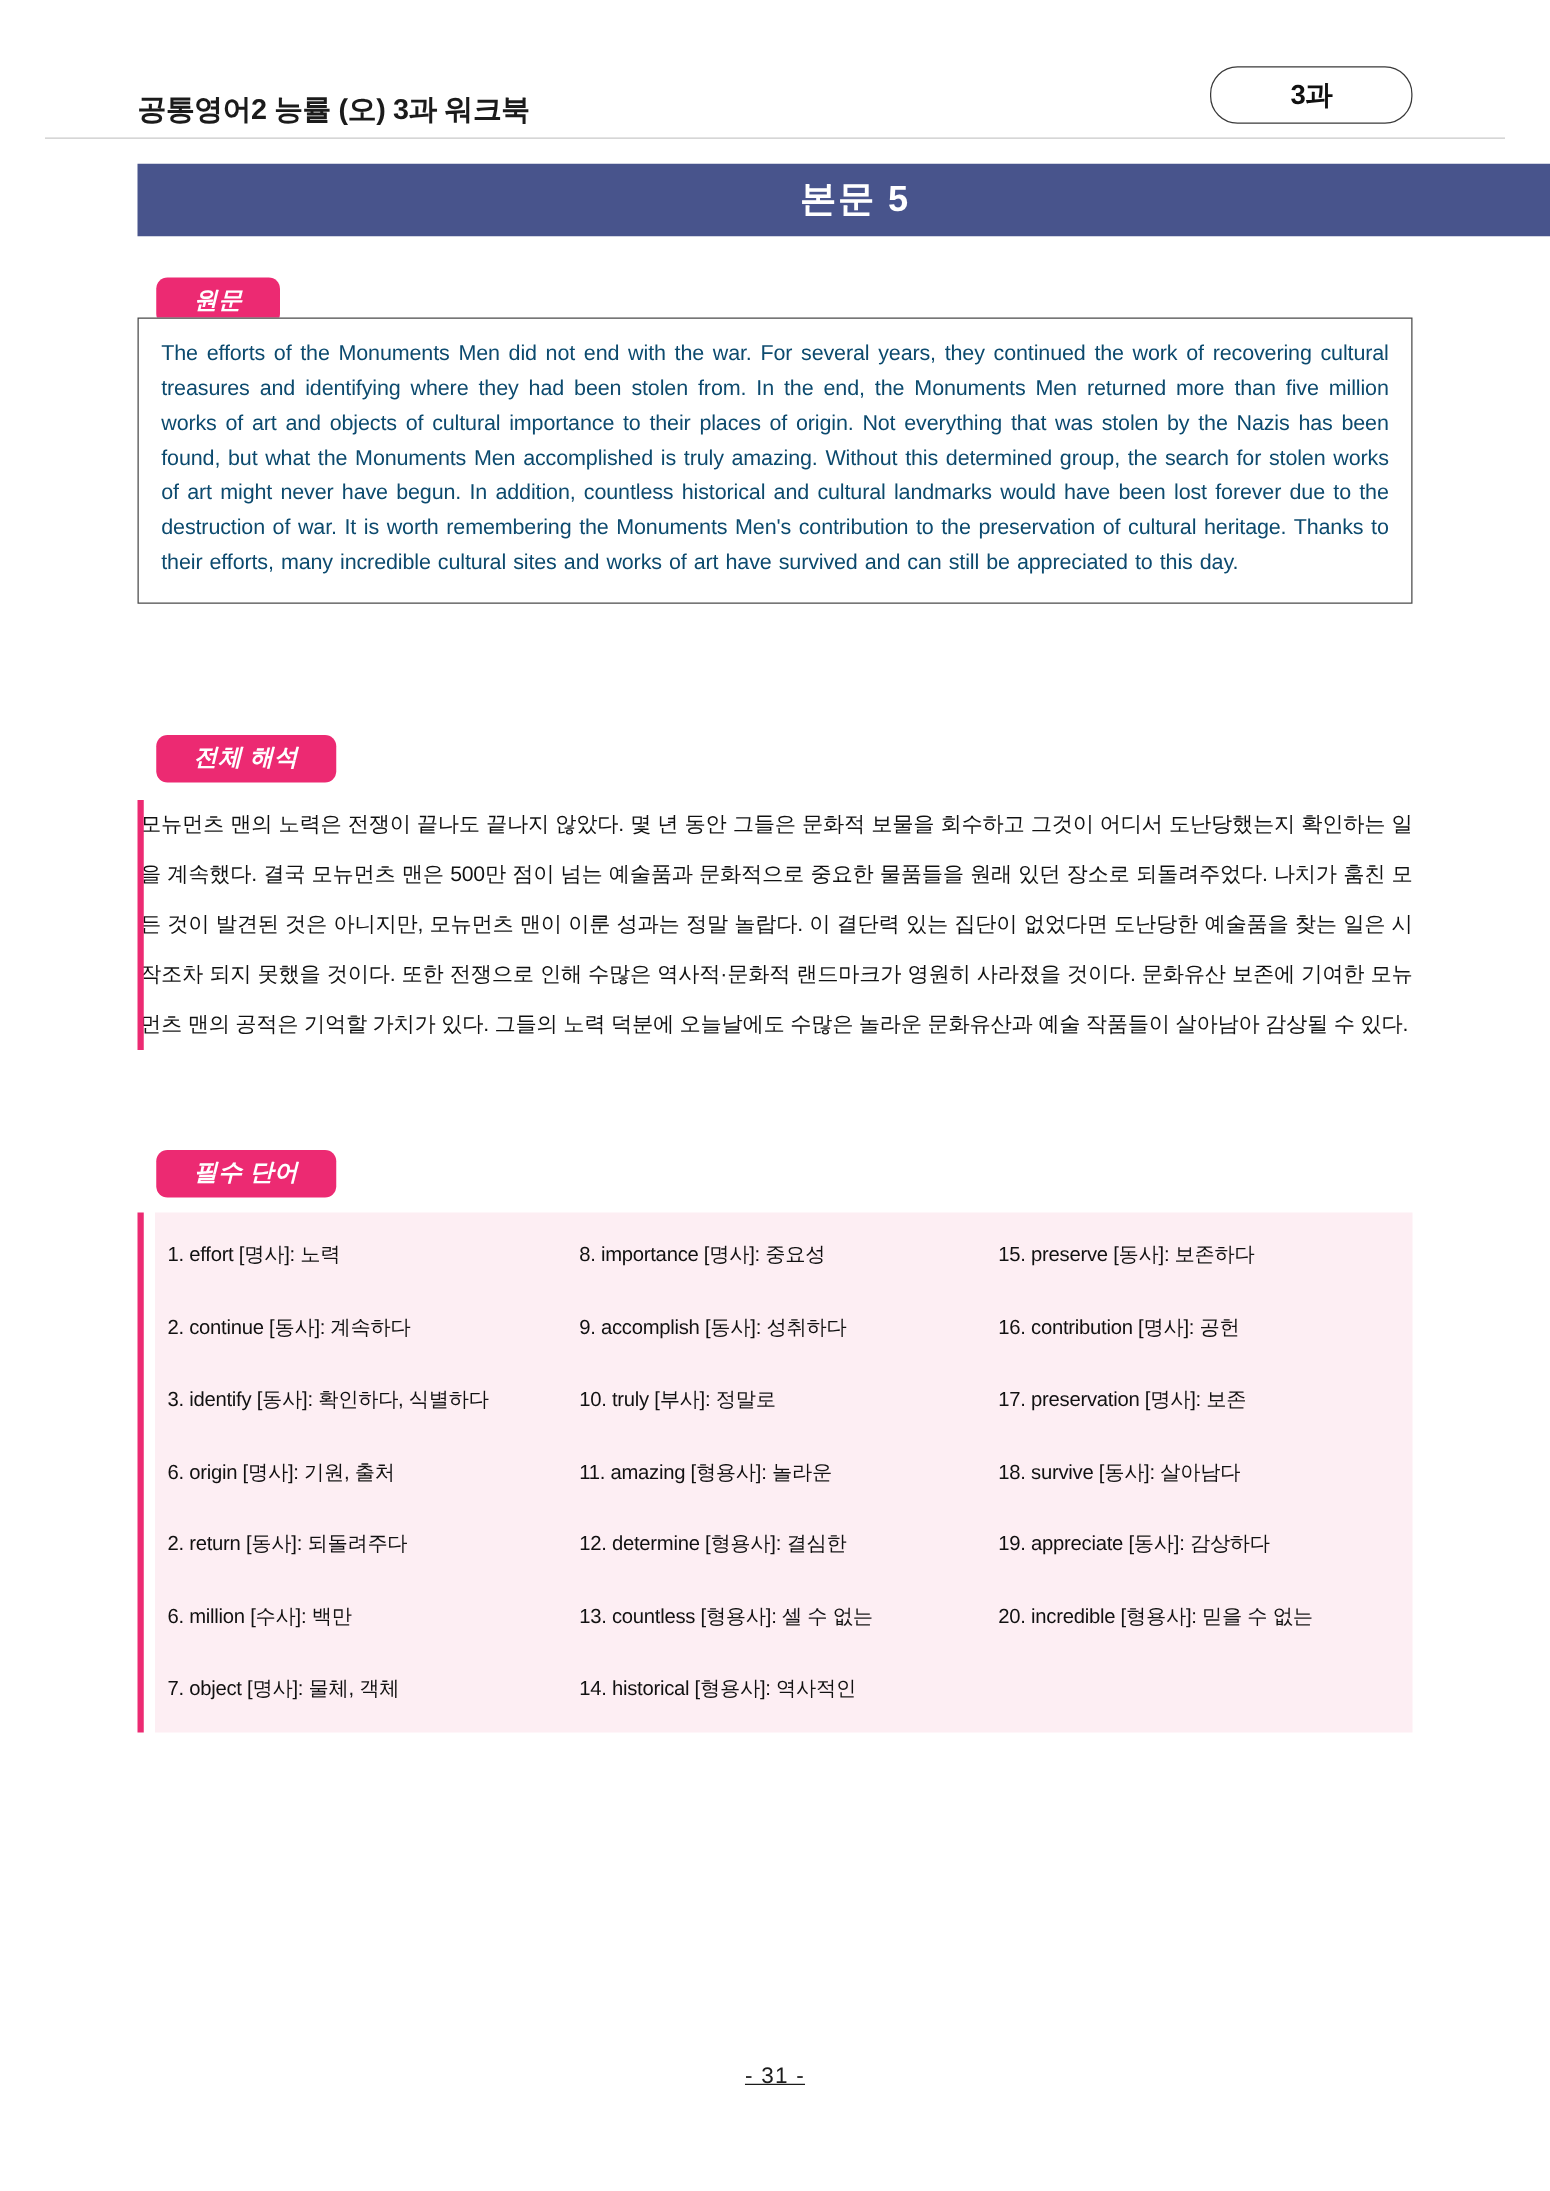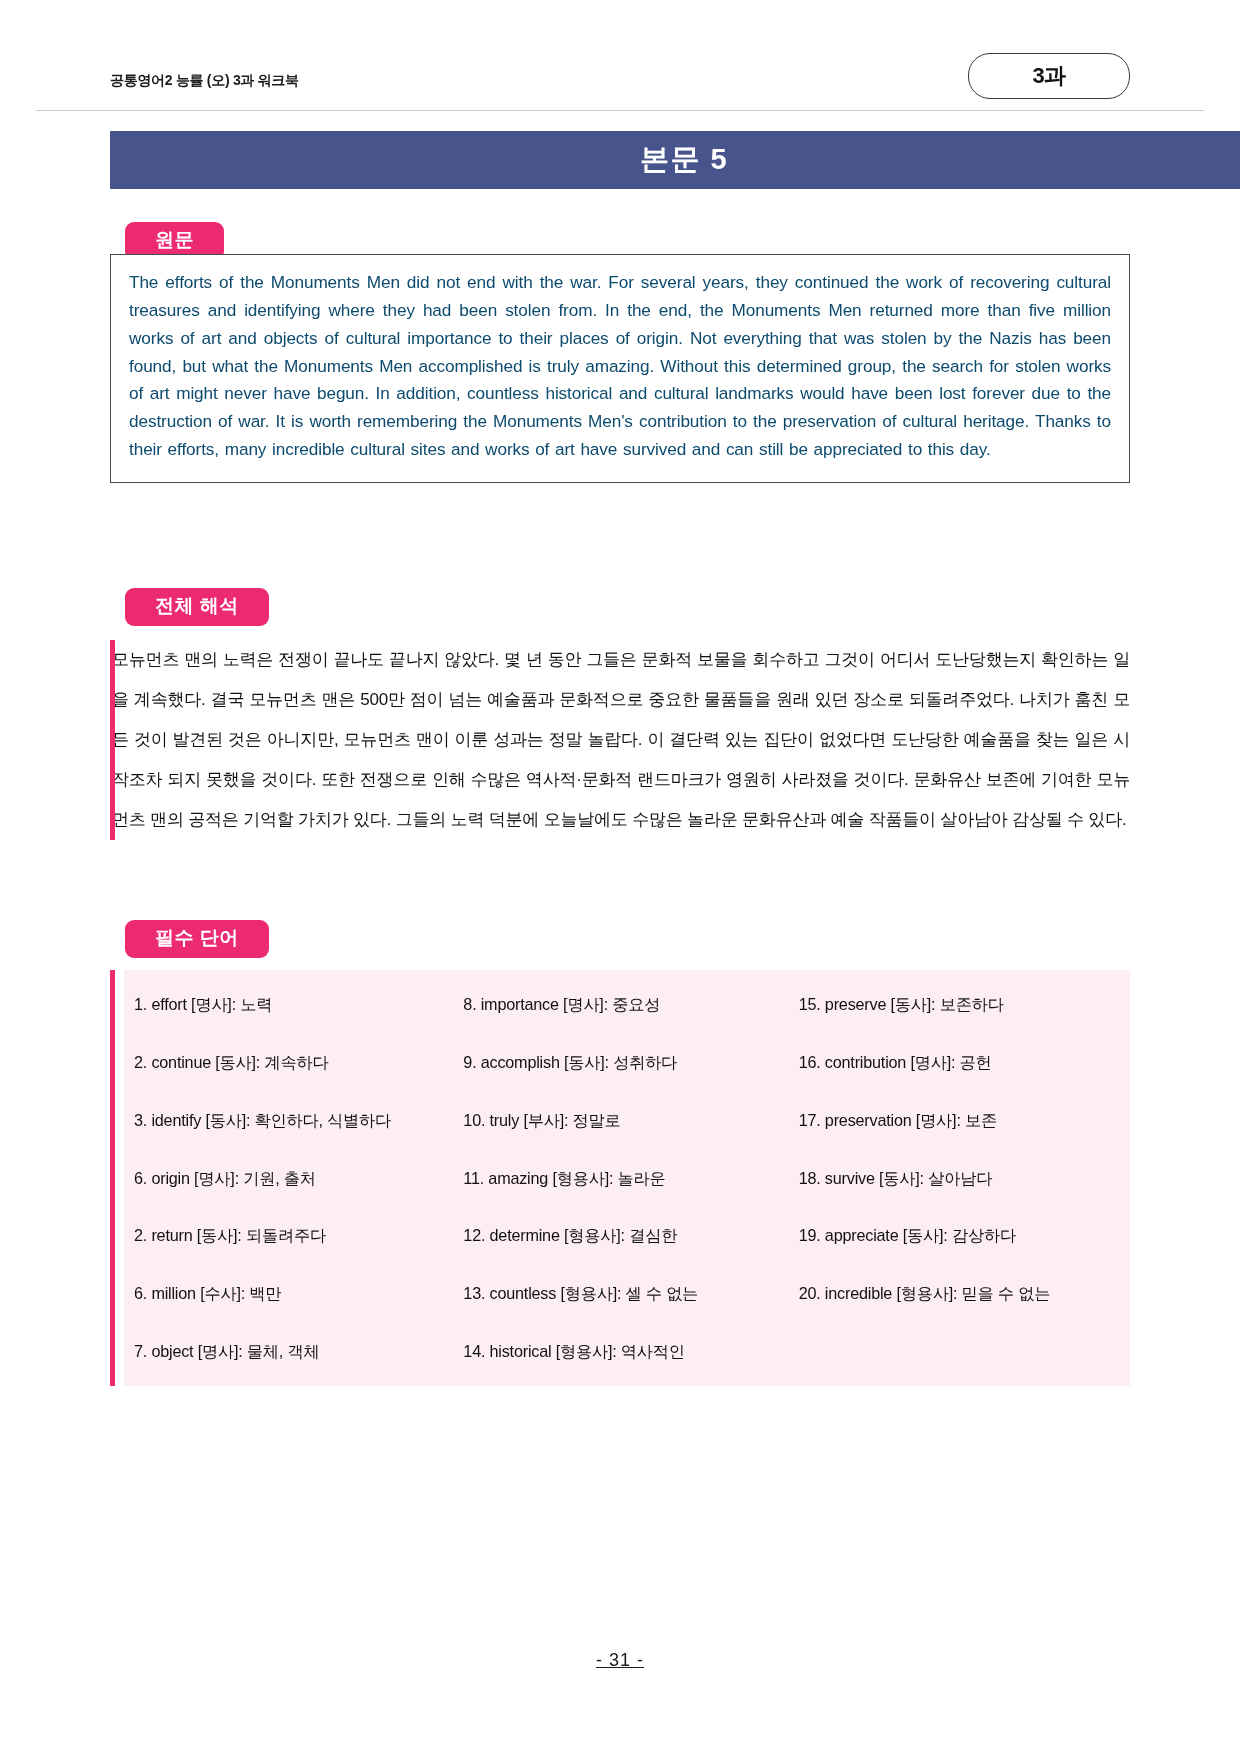--- a/index.html
+++ b/index.html
@@ -28,21 +28,21 @@
     position: absolute;
     top: 58px;
     left: 110px;
     right: 110px;
     height: 50px;
   }
   .header-title {
     position: absolute;
     left: 0;
     top: 14px;
-    font-size: 14px;
+    font-size: 23px;
     font-weight: 700;
     letter-spacing: -0.3px;
     color: #1b1b1b;
     white-space: nowrap;
   }
   .lesson-badge {
     position: absolute;
     right: 0;
     top: -5px;
     width: 160px;
@@ -85,20 +85,21 @@
     font-size: 29px;
     font-weight: 700;
     letter-spacing: 1.5px;
   }
 
   
   .sec-tab-wrap {
     position: absolute;
     display: flex;
     align-items: flex-start;
+    font-style: italic;
   }
   .sec-bar {
     width: 6px;
     background: #ec2a72;
     border-radius: 1px;
   }
   .sec-tab {
     background: #ec2a72;
     color: #ffffff;
     font-size: 19px;

